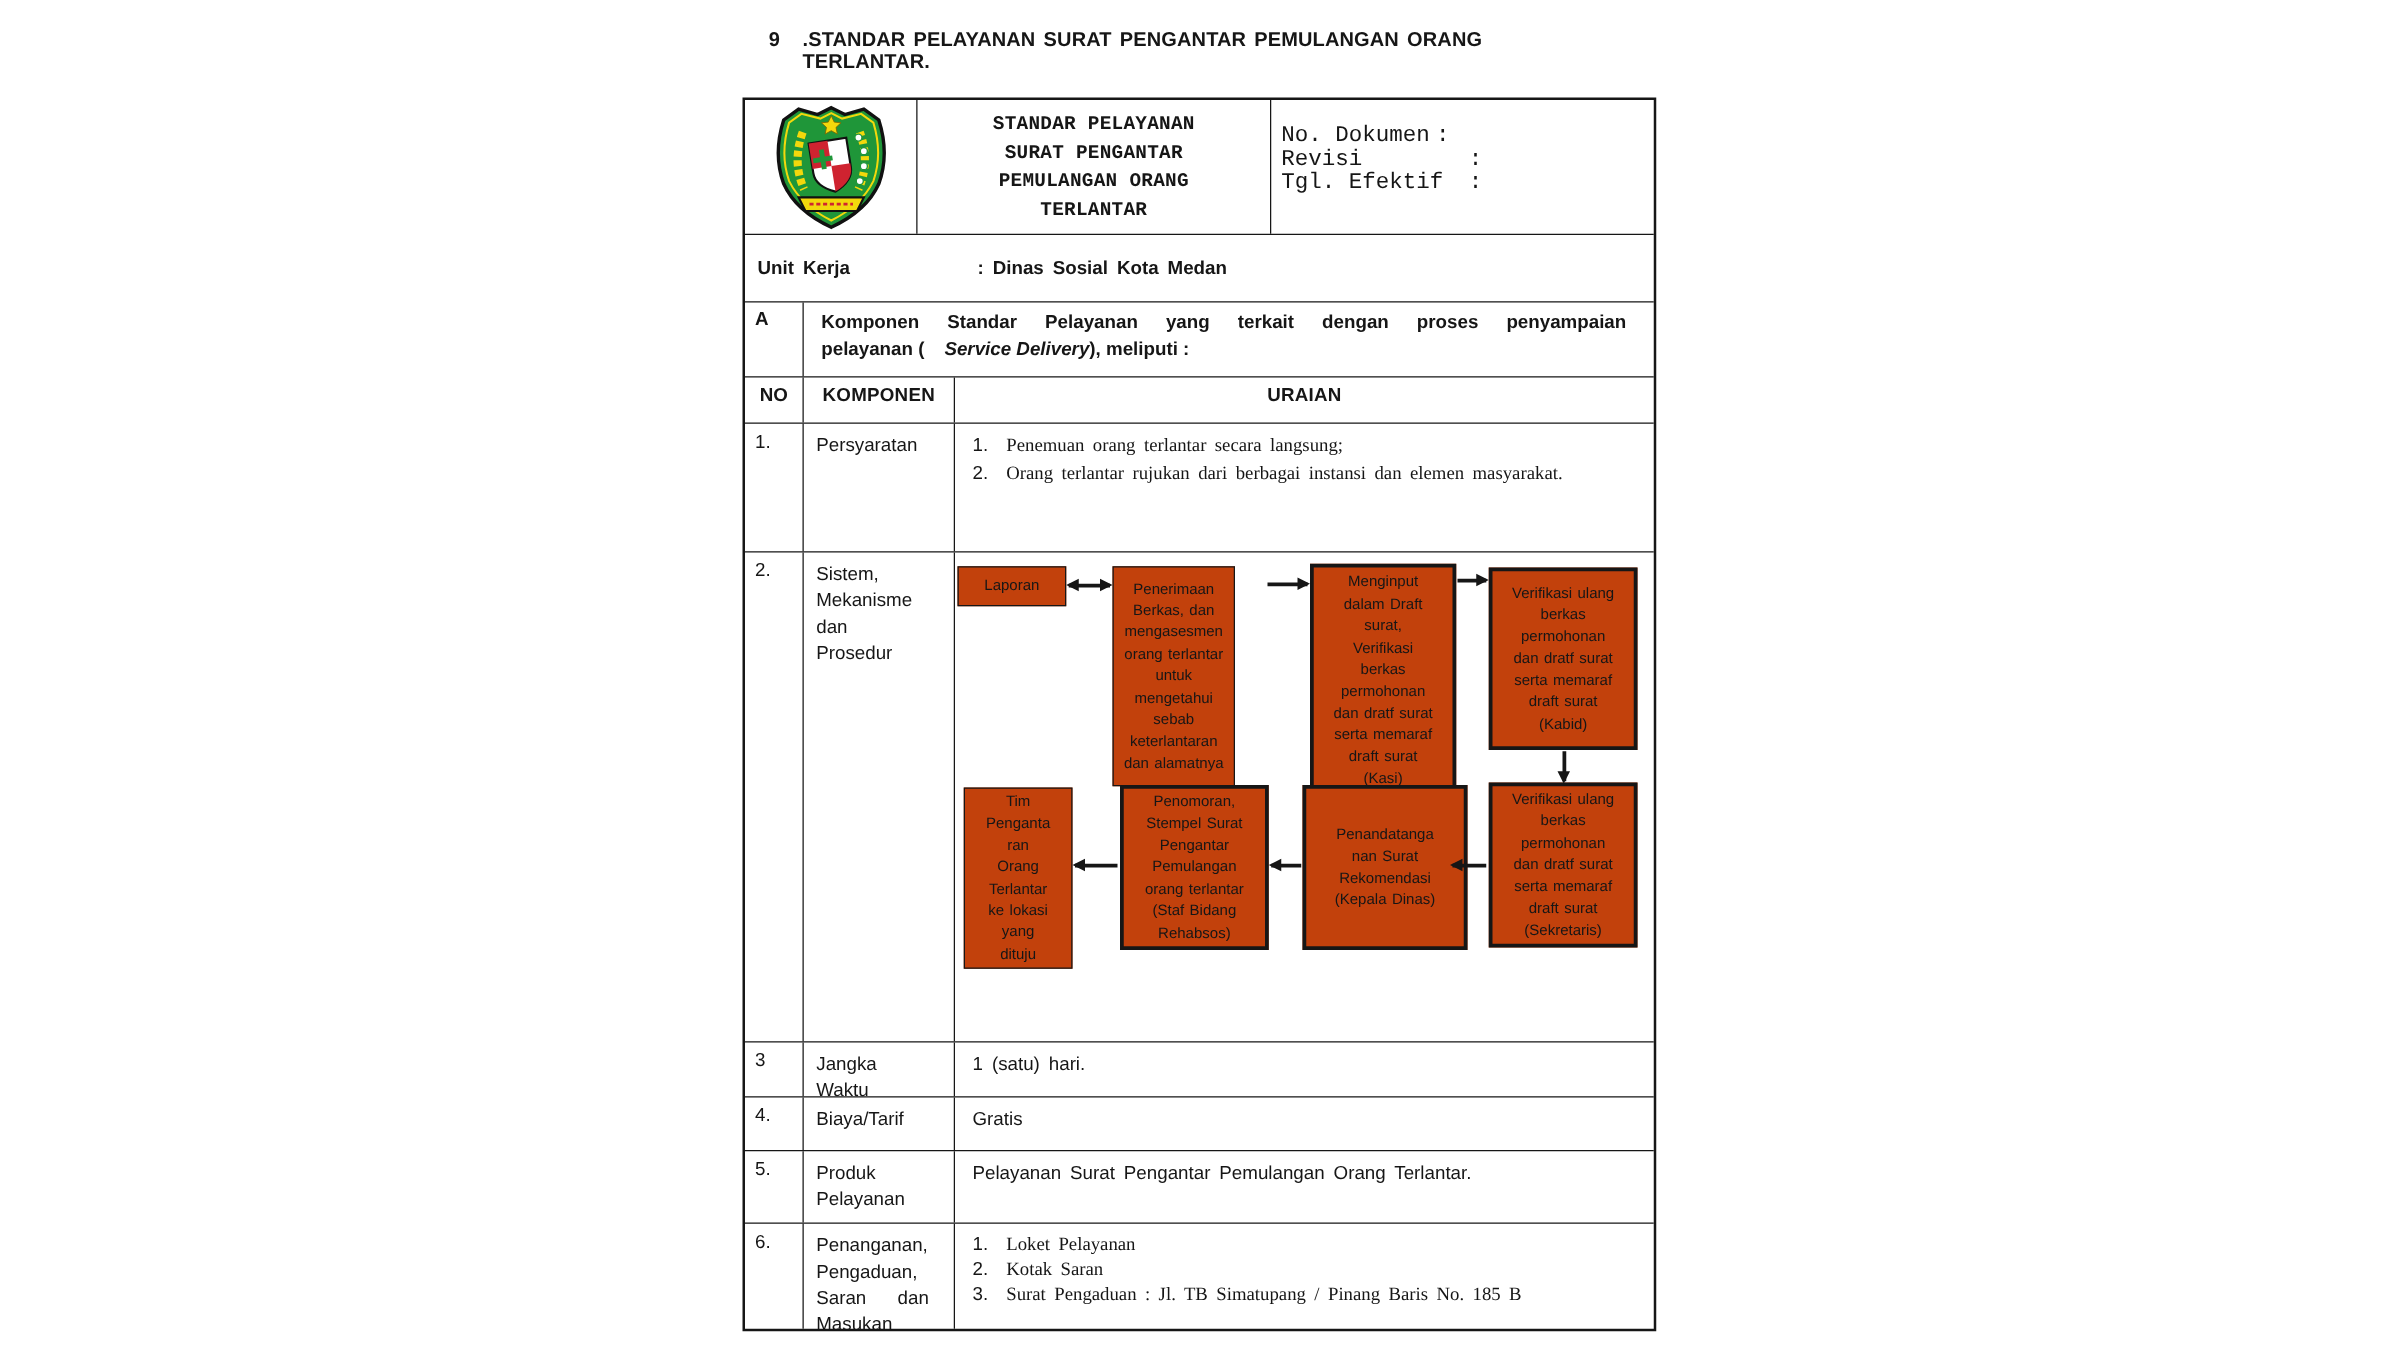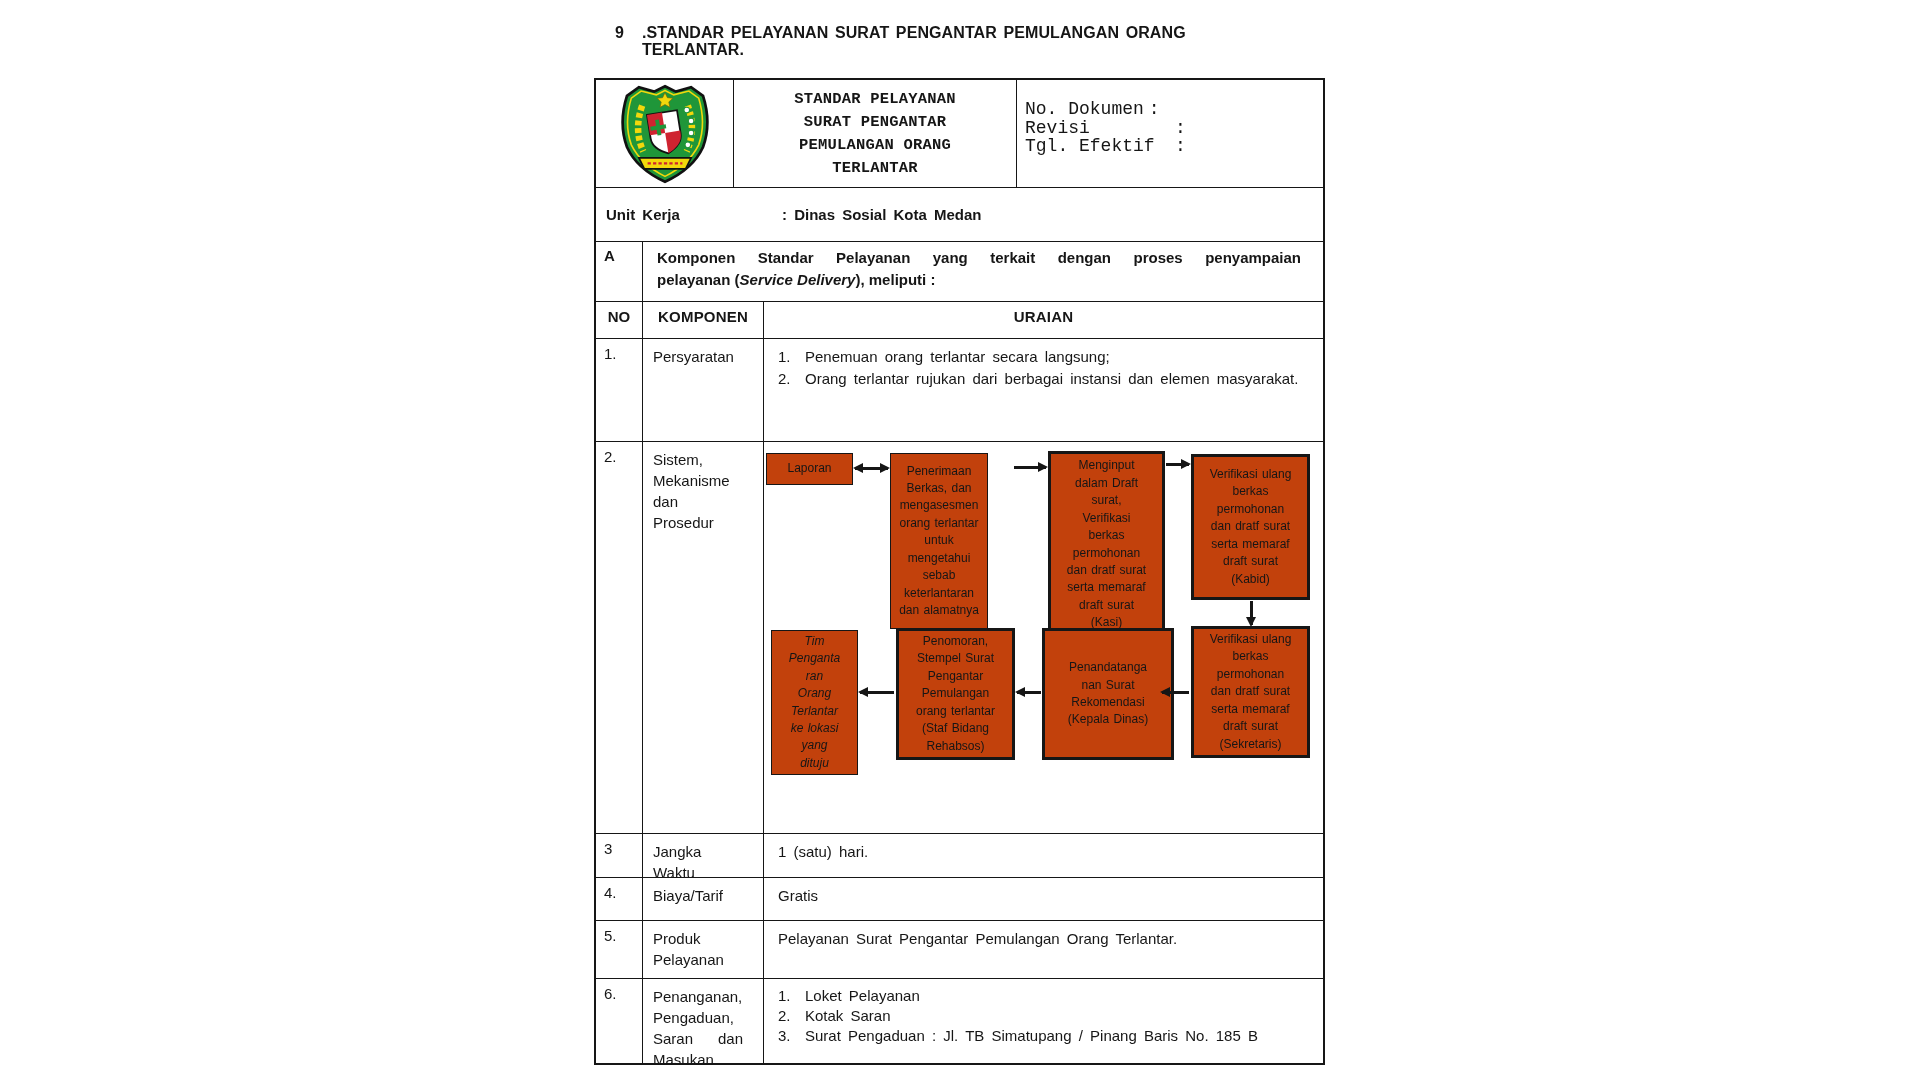--- a/index.html
+++ b/index.html
@@ -31,42 +31,42 @@
   
   .r-unit{height:54px;align-items:center;}
   .c-unit{flex:1;display:flex;align-items:center;padding-left:10px;font-weight:bold;font-size:15px;word-spacing:3px;}
   .unit-label{display:inline-block;width:176px;}
 
   
   .r-a{height:60px;}
   .c-a-letter{width:46px;font-weight:bold;font-size:15px;padding:5px 0 0 8px;}
   .c-a-text{flex:1;padding:5px 22px 0 14px;font-weight:bold;font-size:15px;line-height:22px;}
   .a-line1{text-align:justify;text-align-last:justify;}
-  .a-italic{font-style:italic;}
+  .a-italic{font-style:italic;margin-left:16px;}
 
   
   .r-cols{height:37px;font-weight:bold;font-size:15px;}
   .c-no-h{width:46px;text-align:center;padding-top:6px;}
   .c-komp-h{width:121px;text-align:center;padding-top:6px;letter-spacing:.2px;}
   .c-ur-h{flex:1;text-align:center;padding-top:6px;letter-spacing:.2px;}
 
   
   .c-no{width:46px;font-size:15px;padding:6px 0 0 8px;}
   .c-komp{width:121px;font-size:15px;line-height:21px;padding:7px 4px 0 10px;white-space:pre-wrap;}
   .c-ur{flex:1;font-size:15px;line-height:22px;padding:7px 10px 0 14px;word-spacing:3px;}
   .r-1{height:103px;}
   .r-2{height:392px;}
   .r-3{height:44px;}
   .r-4{height:43px;}
   .r-5{height:58px;}
   .r-6{height:85px;}
 
   .list-item{display:flex;}
   .li-num{width:27px;flex:none;}
-  .li-text{flex:1;}
+  .li-text{flex:1;font-family:Liberation Serif, serif;}
 
   
   .flow{position:relative;width:100%;height:100%;}
   .fbox{position:absolute;box-sizing:border-box;background:#c2410c;border:1.5px solid #161616;
     display:flex;align-items:center;justify-content:center;text-align:center;
     font-size:12px;line-height:17.4px;white-space:pre-line;word-spacing:1px;}
   .fbox.thick{border-width:3.5px;}
 
   .ar{position:absolute;height:2.5px;background:#161616;}
   .ar.right::after{content:'';position:absolute;right:-2px;top:50%;transform:translateY(-50%);
@@ -214,21 +214,21 @@
 nan Surat
 Rekomendasi
 (Kepala Dinas)</div>
           <div class="fbox thick" style="left:132px;top:186px;width:119px;height:132px;">Penomoran,
 Stempel Surat
 Pengantar
 Pemulangan
 orang terlantar
 (Staf Bidang
 Rehabsos)</div>
-          <div class="fbox" style="left:7px;top:188px;width:87px;height:145px;font-style:italic;">Tim
+          <div class="fbox" style="left:7px;top:188px;width:87px;height:145px;">Tim
 Penganta
 ran
 Orang
 Terlantar
 ke lokasi
 yang
 dituju</div>
 
           <div class="ar right left" style="left:91px;top:25px;width:33px;"></div>
           <div class="ar right" style="left:250px;top:24px;width:32px;"></div>

